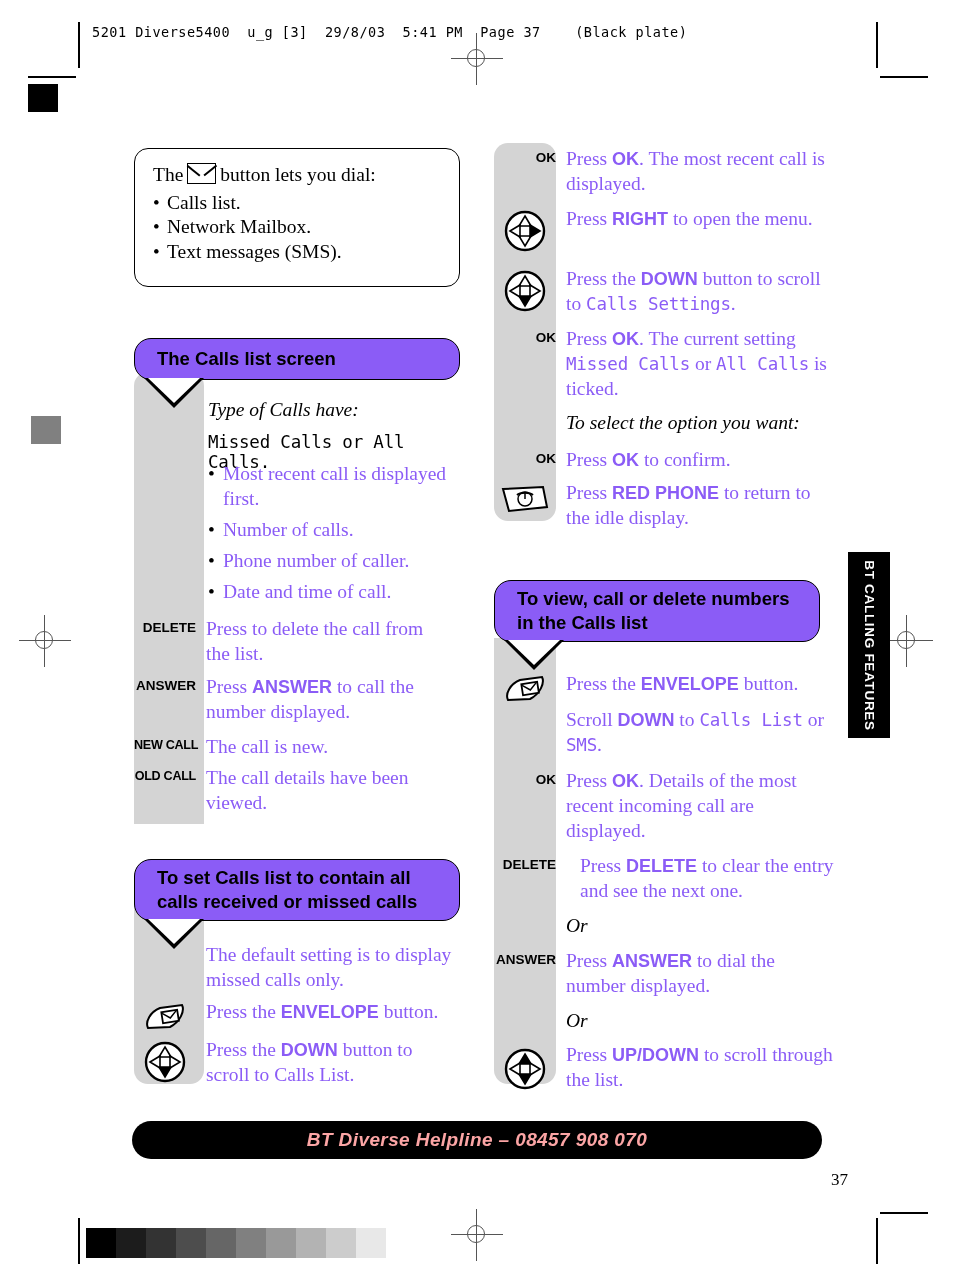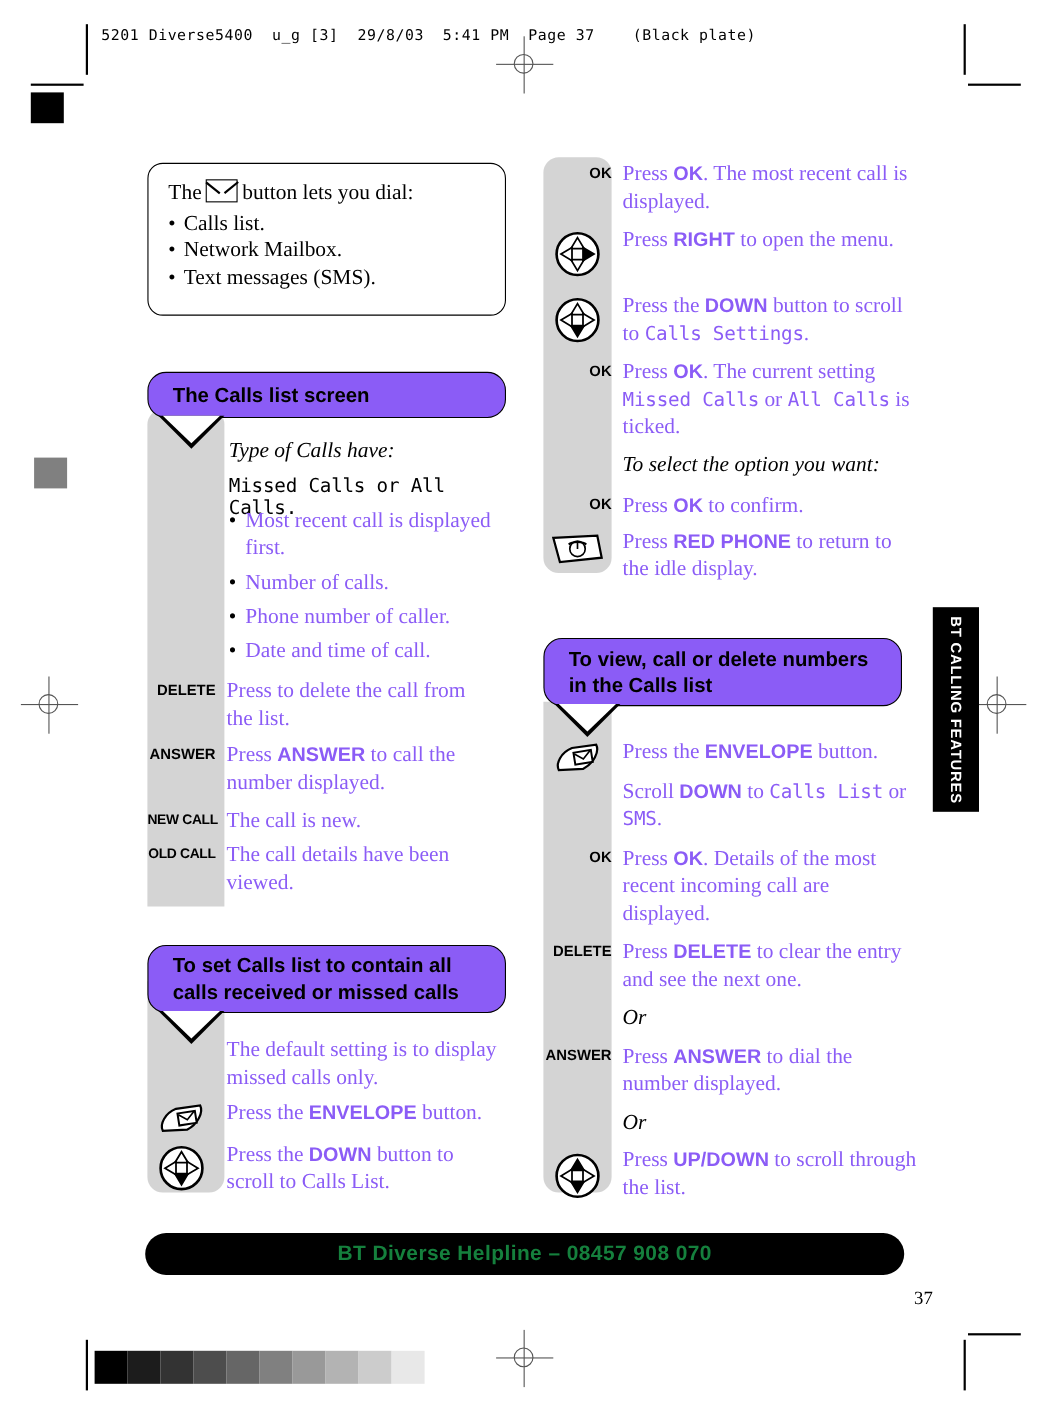--- a/index.html
+++ b/index.html
@@ -94,22 +94,22 @@
 
   
   .icon{display:block;}
 
   
   .helpline{
     position:absolute;background:#000;border-radius:22px;
     display:flex;align-items:center;justify-content:center;
   }
   .helpline span{
-    font-family:"Liberation Sans",sans-serif;font-weight:bold;
-    font-size:19px;color:#15803d;letter-spacing:.4px;
+    font-family:"Liberation Sans",sans-serif;font-weight:bold;font-style:italic;
+    font-size:19px;color:#fca5a5;letter-spacing:.4px;
   }
   .pageno{position:absolute;font-family:"Liberation Serif",serif;font-size:17px;color:#000;}
 
   
   .sidetab{
     position:absolute;background:#000;display:flex;align-items:center;justify-content:center;
   }
   .sidetab span{
     font-family:"Liberation Sans",sans-serif;font-weight:bold;font-size:13.5px;color:#fff;
     letter-spacing:.7px;white-space:nowrap;
@@ -378,21 +378,21 @@
   <div class="bodytxt" style="margin-left:10px;width:268px;">Scroll <b>DOWN</b> to <span class="lcd">Calls List</span> or <span class="lcd">SMS</span>.</div>
 </div>
 
 <div class="row" style="left:494px;top:769px;width:340px;">
   <div class="keylabel" style="width:62px;flex:0 0 62px;padding-top:4px;">OK</div>
   <div class="bodytxt" style="margin-left:10px;width:268px;">Press <b>OK</b>. Details of the most recent incoming call are displayed.</div>
 </div>
 
 <div class="row" style="left:494px;top:854px;width:340px;">
   <div class="keylabel" style="width:62px;flex:0 0 62px;padding-top:4px;">DELETE</div>
-  <div class="bodytxt" style="margin-left:10px;width:268px;">Press <b>DELETE</b> to clear the entry and see the next one.</div>
+  <div class="bodytxt" style="margin-left:24px;width:268px;">Press <b>DELETE</b> to clear the entry and see the next one.</div>
 </div>
 
 <div class="row" style="left:494px;top:915px;width:340px;">
   <div class="keylabel" style="width:62px;flex:0 0 62px;"></div>
   <div class="italhead" style="margin-left:10px;">Or</div>
 </div>
 
 <div class="row" style="left:494px;top:949px;width:340px;">
   <div class="keylabel" style="width:62px;flex:0 0 62px;padding-top:4px;">ANSWER</div>
   <div class="bodytxt" style="margin-left:10px;width:268px;">Press <b>ANSWER</b> to dial the number displayed.</div>

